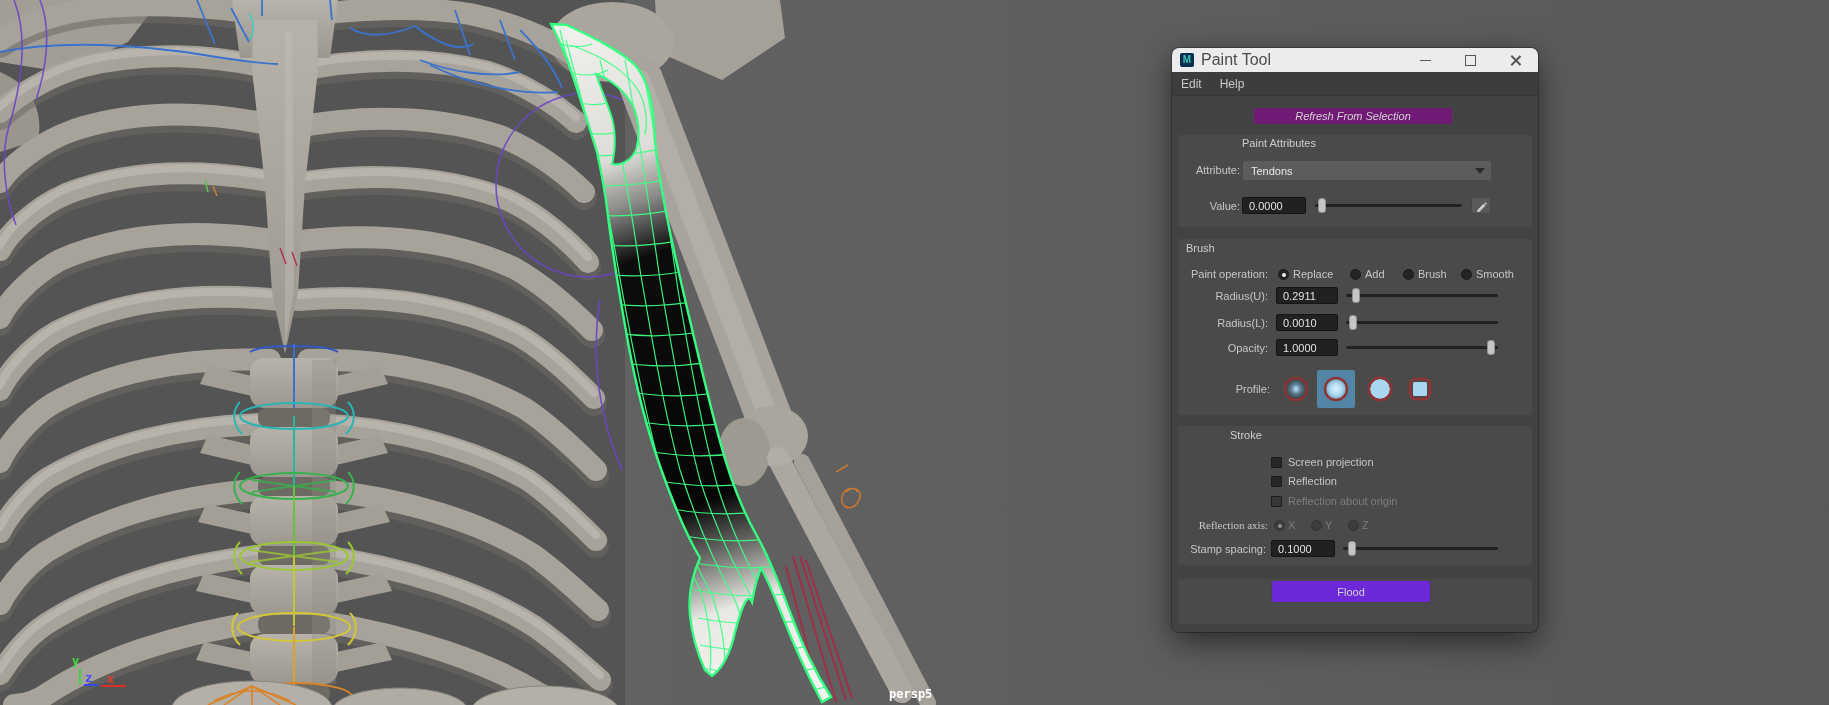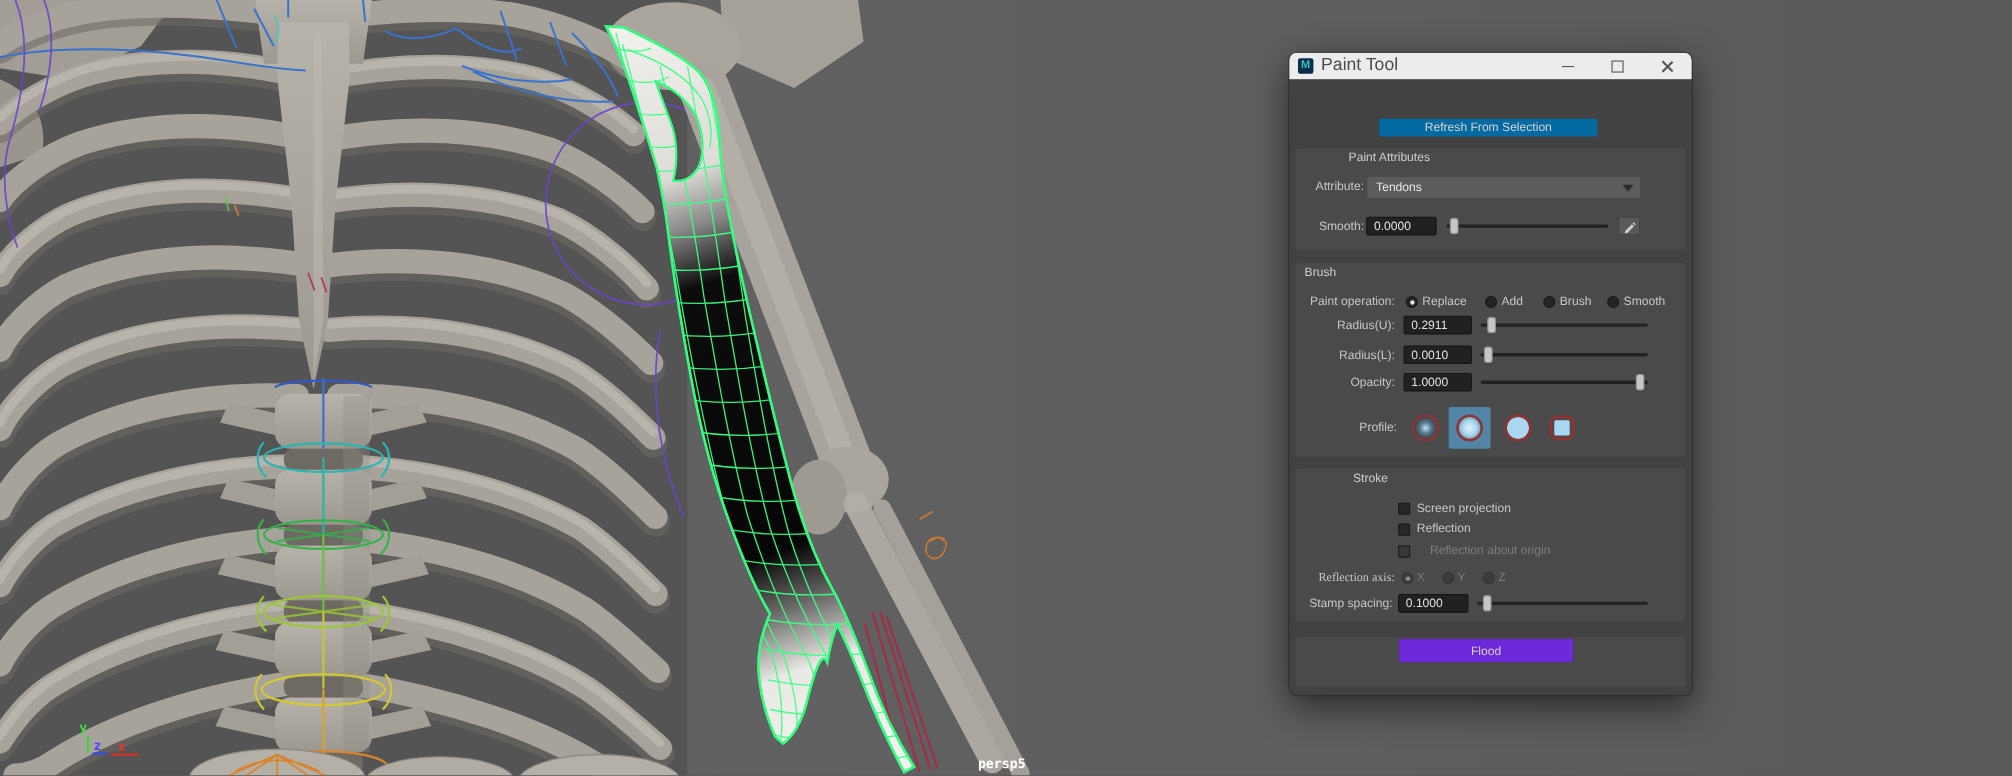--- a/index.html
+++ b/index.html
@@ -362,31 +362,35 @@
           </div>
       <div class="wc">
             <div class="glyph-max"></div>
           </div>
       <div class="wc">
             <div class="glyph-close"></div>
           </div>
     </div>
   </div>
 
-
-  <div class="btn" style="left:81px;top:59px;width:200px;height:18px;background:#0369a1;">Refresh From Selection</div>
+  <div class="menubar">
+    <div class="menu-item">Edit</div>
+    <div class="menu-item">Help</div>
+  </div>
+
+  <div class="btn" style="left:81px;top:59px;width:200px;height:18px;background:#701a75;font-style:italic;">Refresh From Selection</div>
 
   <div class="group" style="top:86px;height:94px;"></div>
-  <div class="gtitle" style="left:14px;top:89px;padding-left:40px;">Paint Attributes</div>
+  <div class="gtitle" style="left:30px;top:89px;padding-left:40px;">Paint Attributes</div>
   <span class="lbl" style="left:8px;top:116px;width:60px;">Attribute:</span>
   <div class="dropdown" style="left:71px;top:113px;width:248px;">
     <span>Tendons</span>
     <div class="dd-arrow"></div>
   </div>
-  <span class="lbl" style="left:8px;top:152px;width:60px;">Smooth:</span>
+  <span class="lbl" style="left:8px;top:152px;width:60px;">Value:</span>
   <input class="field" style="left: 70px; top: 149px; width: 64px;" value="0.0000">
   <div class="slider" style="left:143px;top:149px;width:147px;">
     <div class="track"></div>
         <div class="handle" style="left:2%;"></div>
   </div>
   <div class="btn" style="left:299px;top:149px;width:20px;height:17px;background:#5a5a5a;">
     <svg width="12" height="12" viewBox="0 0 14 14">
           <path d="M3 11.5 L10 4.5 L12.2 6.7 L5.2 13.7 L2.4 14 Z M10.8 3.7 L12 2.5 L14 4.5 L12.9 5.6 Z" fill="#cfcfcf"></path>
         </svg>
   </div>
@@ -463,21 +467,21 @@
     </svg>
   </div>
 
   <div class="group" style="top:377px;height:141px;"></div>
   <div class="gtitle" style="left:14px;top:381px;margin-left:44px;">Stroke</div>
   <span class="checkbox" style="left:99px;top:409px;"></span>
   <span class="rlabel" style="left:116px;top:408px;">Screen projection</span>
   <span class="checkbox" style="left:99px;top:428px;"></span>
   <span class="rlabel" style="left:116px;top:427px;">Reflection</span>
   <span class="checkbox dis" style="left:99px;top:448px;"></span>
-  <span class="rlabel dis" style="left:116px;top:447px;margin-left:12px;">Reflection about origin</span>
+  <span class="rlabel dis" style="left:116px;top:447px;">Reflection about origin</span>
 
   <span class="lbl" style="left:0;top:471px;width:96px;font-family:Liberation Serif, serif;">Reflection axis:</span>
   <span class="radio dis sel" style="left:102px;top:472px;"></span>
   <span class="rlabel dis" style="left:116px;top:471px;">X</span>
   <span class="radio dis" style="left:139px;top:472px;"></span>
   <span class="rlabel dis" style="left:153px;top:471px;">Y</span>
   <span class="radio dis" style="left:176px;top:472px;"></span>
   <span class="rlabel dis" style="left:190px;top:471px;">Z</span>
 
   <span class="lbl" style="left:0;top:495px;width:94px;">Stamp spacing:</span>

